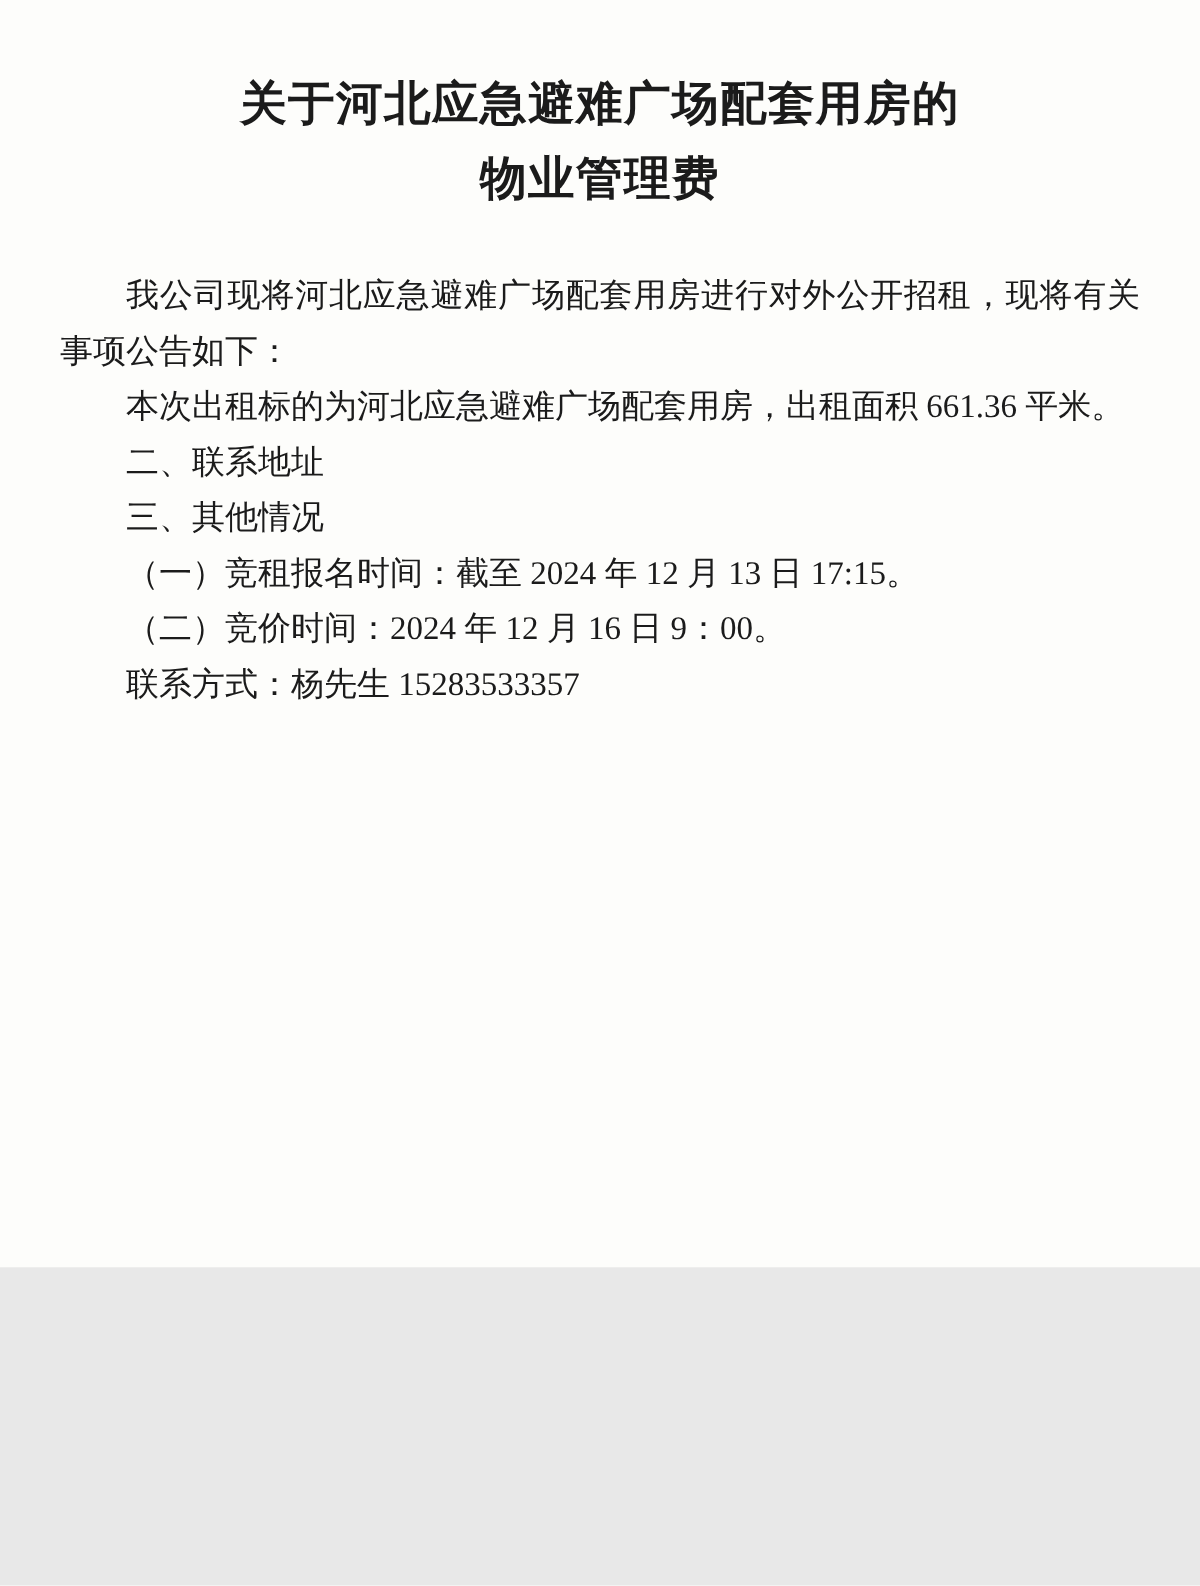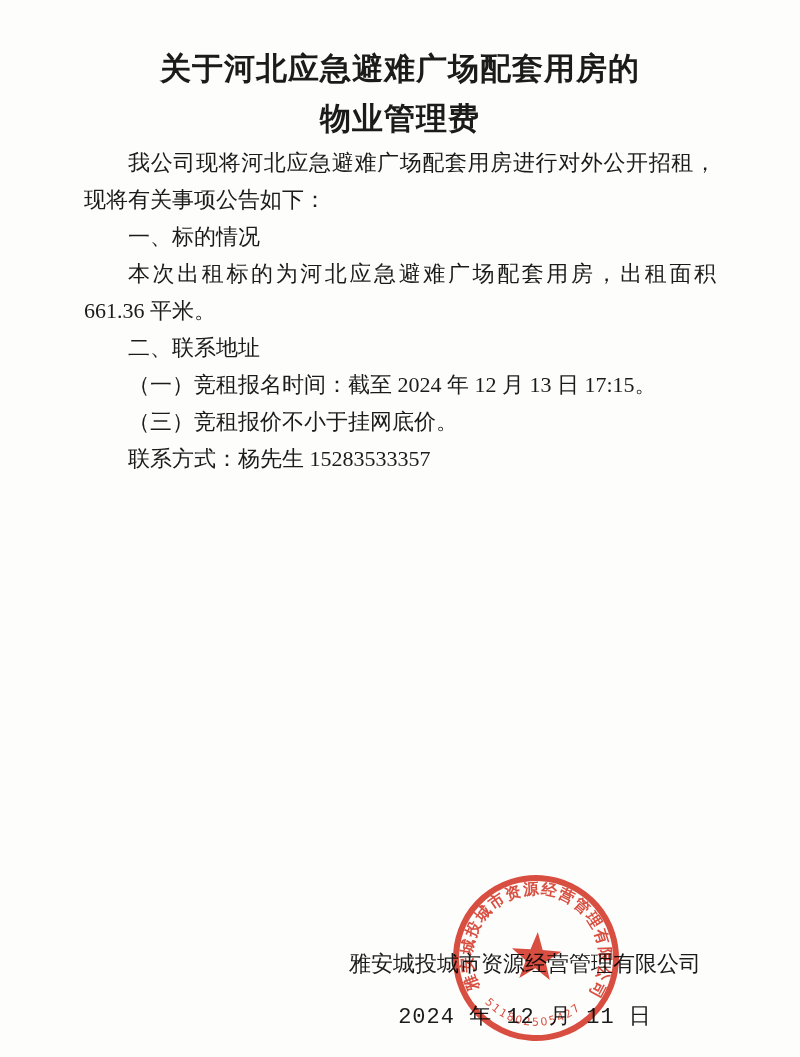--- a/index.html
+++ b/index.html
@@ -3,37 +3,38 @@
 <meta charset="utf-8">
 <style>
   html, body {
     margin: 0;
     padding: 0;
     background: #e8e8e8;
   }
   .page {
     position: relative;
     width: 800px;
-    height: 1057px;
+    height: 845px;
     margin: 0 auto;
     background: #fdfdfb;
     color: #1b1b1b;
     font-family: "Liberation Serif", "DejaVu Serif", serif;
     overflow: hidden;
   }
   .doc-title {
     padding-top: 44px;
     text-align: center;
     font-size: 31px;
     font-weight: bold;
     line-height: 50px;
     letter-spacing: 1px;
   }
   .doc-body {
-    padding: 0 84px;
+    margin-top: 34px;
+    padding: 0 40px;
     font-size: 22px;
     line-height: 37px;
     text-align: justify;
   }
   .para {
     text-indent: 2em;
     margin: 0;
   }
   .signature {
     position: absolute;
@@ -76,25 +77,25 @@
 
 <div class="page">
 
   <div class="doc-title">
     <div>关于河北应急避难广场配套用房的</div>
     <div>物业管理费</div>
   </div>
 
   <div class="doc-body">
     <p class="para">我公司现将河北应急避难广场配套用房进行对外公开招租，现将有关事项公告如下：</p>
-    <p class="para">一、标的情况</p>
     <p class="para">本次出租标的为河北应急避难广场配套用房，出租面积 661.36 平米。</p>
     <p class="para">二、联系地址</p>
+    <p class="para">三、其他情况</p>
     <p class="para">（一）竞租报名时间：截至 2024 年 12 月 13 日 17:15。</p>
-    <p class="para">（三）竞租报价不小于挂网底价。</p>
+    <p class="para">（二）竞价时间：2024 年 12 月 16 日 9：00。</p>
     <p class="para">联系方式：杨先生 15283533357</p>
   </div>
 
   <div class="signature">
     <div class="company-line">雅安城投城市资源经营管理有限公司</div>
     <div class="date-line">2024 年 12 月 11 日</div>
   </div>
 
   <svg class="seal" viewBox="0 0 176 176" width="176" height="176" xmlns="http://www.w3.org/2000/svg">
     <defs>

